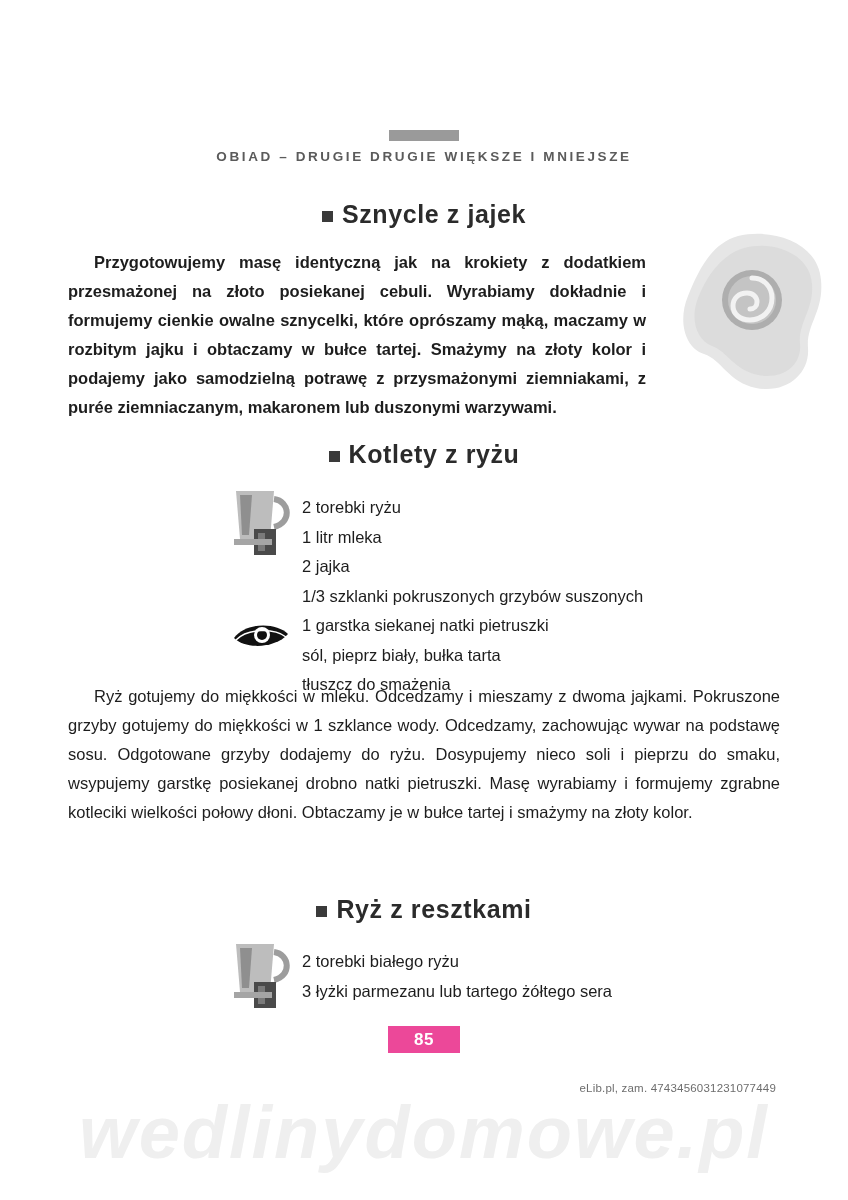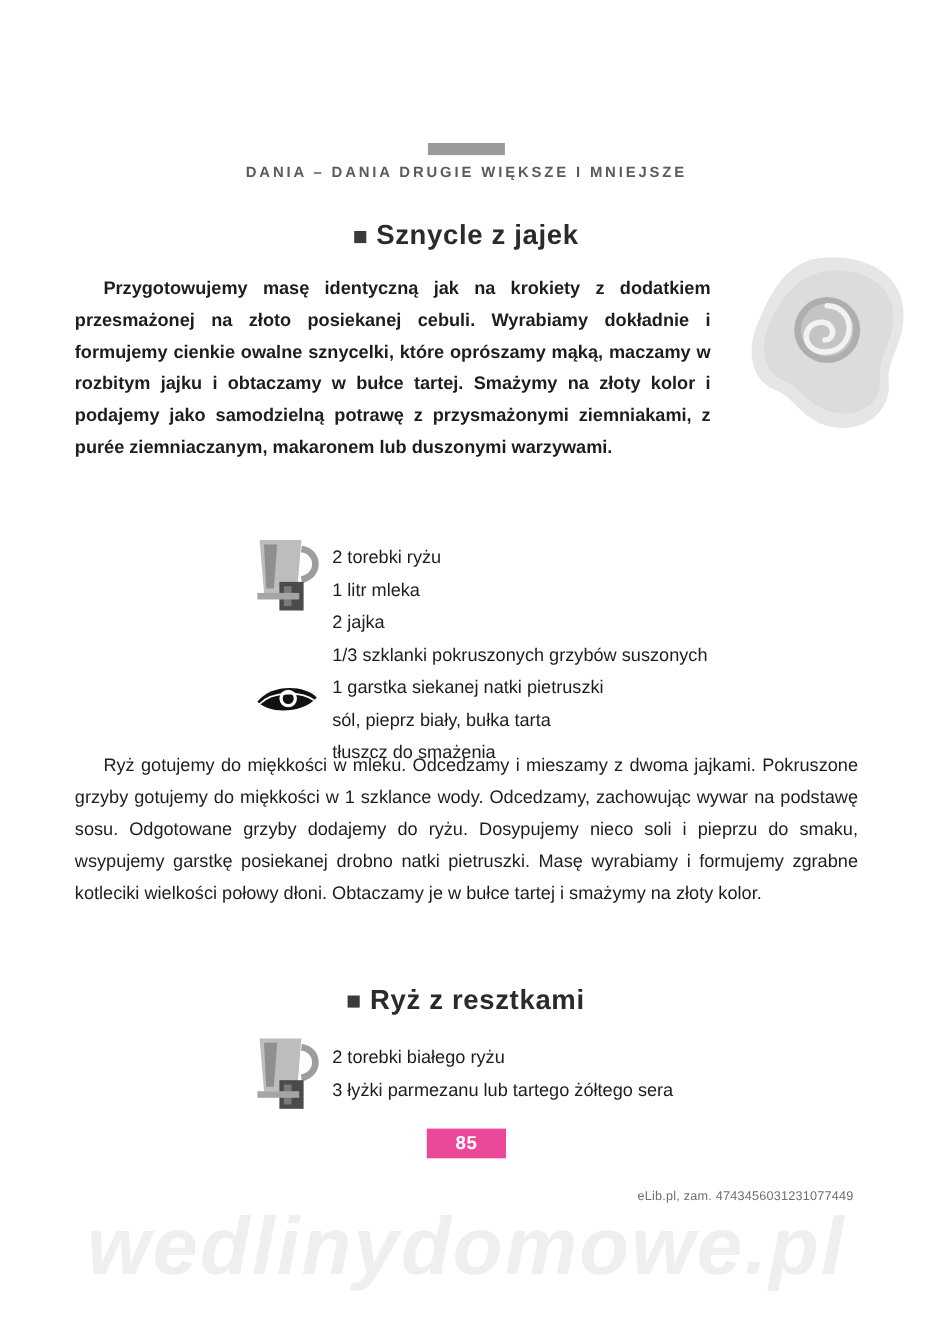--- a/index.html
+++ b/index.html
@@ -127,39 +127,42 @@
     position: absolute;
   }
 </style>
 </head>
 <body>
 
 <div class="page">
 
   <div class="header-block">
     <div class="header-bar"></div>
-    <div class="header-text">DANIA – DANIA DRUGIE WIĘKSZE I MNIEJSZE</div>
+    <div class="header-text">OBIAD – DRUGIE DRUGIE WIĘKSZE I MNIEJSZE</div>
   </div>
 
   <div class="recipe-title" style="position:absolute; top:200px; left:0; width:100%;">
     <span class="sq"></span><span>Sznycle z jajek</span>
   </div>
 
   <svg class="illus" style="top:228px; left:678px;" width="150" height="180" viewBox="0 0 150 180">
     <path d="M60 8 C95 0 140 14 143 52 C146 84 128 96 130 120 C132 146 108 166 78 160 C50 154 44 132 26 126 C6 119 0 92 10 68 C20 44 32 16 60 8 Z" fill="#e6e6e6"></path>
     <path d="M66 20 C96 12 132 26 134 56 C136 82 120 94 122 116 C124 138 104 152 80 147 C56 142 50 124 34 118 C18 112 12 90 20 70 C28 50 42 27 66 20 Z" fill="#dcdcdc"></path>
     <circle cx="74" cy="72" r="30" fill="#aeaeae"></circle>
     <circle cx="74" cy="72" r="24" fill="#c4c4c4"></circle>
     <path d="M74 50 C86 50 94 59 94 70 C94 83 84 92 72 92 C62 92 55 86 55 78 C55 70 61 65 69 65 C75 65 79 69 79 74 C79 78 76 81 72 81" fill="none" stroke="#f2f2f2" stroke-width="5" stroke-linecap="round"></path>
   </svg>
 
   <div class="para" style="top:248px; left:68px; width:578px;font-weight:bold;">
     <span class="indent"></span><span>Przygotowujemy masę identyczną jak na krokiety z dodatkiem przesmażonej na złoto posiekanej cebuli. Wyrabiamy dokładnie i formujemy cienkie owalne sznycelki, które oprószamy mąką, maczamy w rozbitym jajku i obtaczamy w bułce tartej. Smażymy na złoty kolor i podajemy jako samodzielną potrawę z przysmażonymi ziemniakami, z purée ziemniaczanym, makaronem lub duszonymi warzywami.</span>
   </div>
 
+  <div class="recipe-title" style="position:absolute; top:440px; left:0; width:100%;">
+    <span class="sq"></span><span>Kotlety z ryżu</span>
+  </div>
 
   <svg class="illus" style="top:487px; left:228px;" width="68" height="72" viewBox="0 0 68 72">
     <path d="M8 4 L46 4 L42 52 L12 52 Z" fill="#bdbdbd"></path>
     <path d="M12 8 L24 8 L21 48 L14 48 Z" fill="#8f8f8f"></path>
     <path d="M46 12 C62 14 64 36 46 40" fill="none" stroke="#9d9d9d" stroke-width="6"></path>
     <rect x="26" y="42" width="22" height="26" fill="#4a4a4a"></rect>
     <rect x="30" y="46" width="7" height="18" fill="#7a7a7a"></rect>
     <rect x="6" y="52" width="38" height="6" fill="#a5a5a5"></rect>
   </svg>
 

